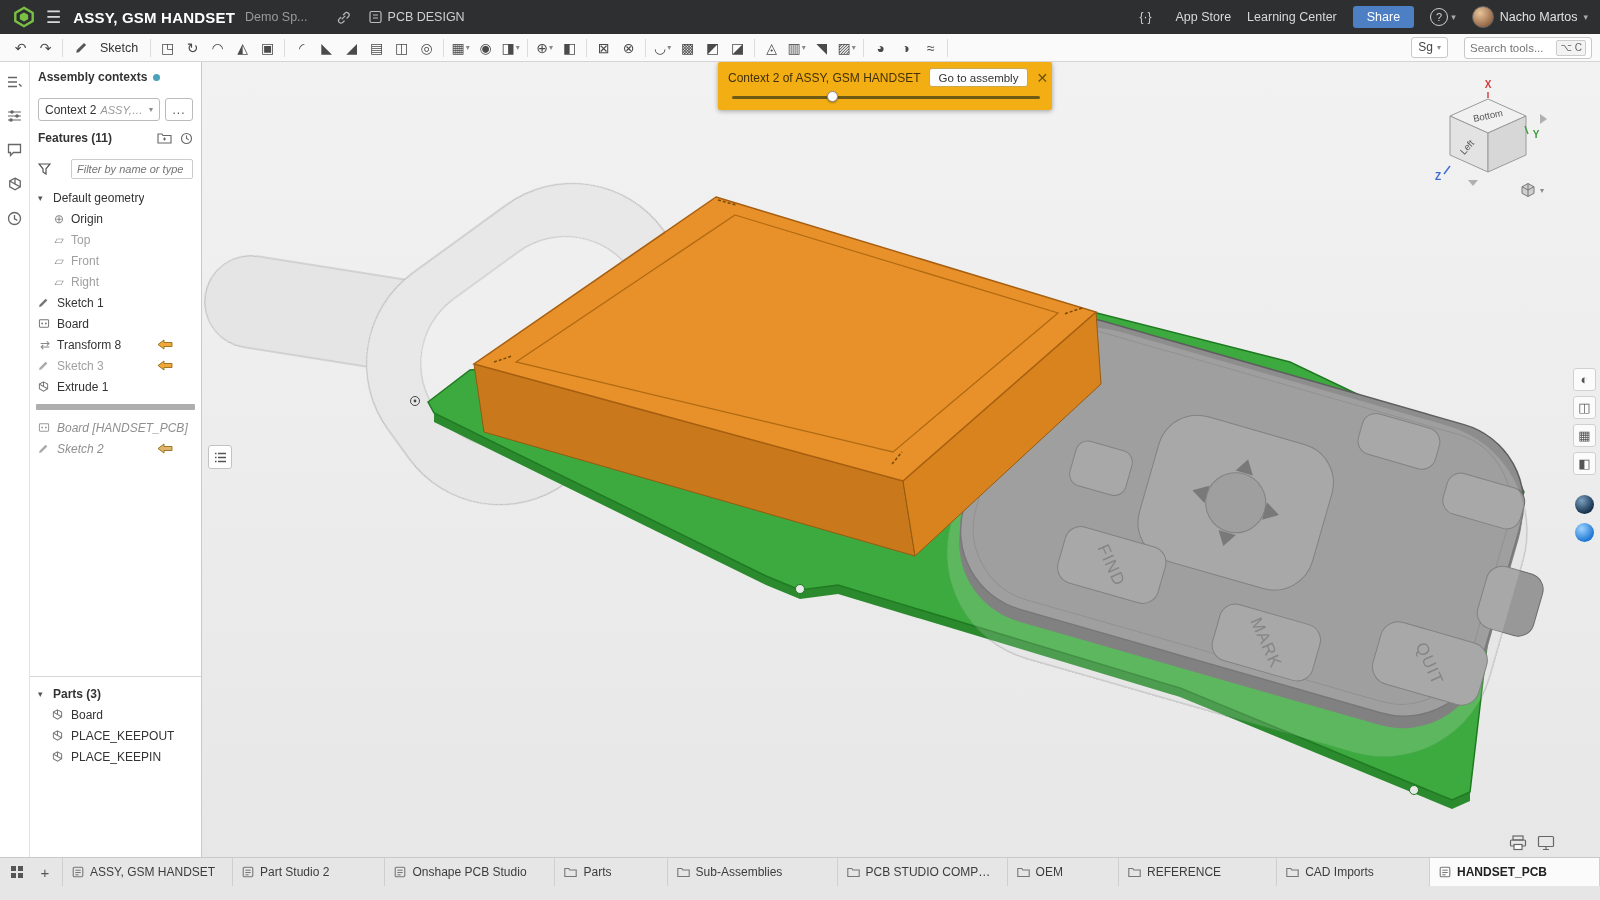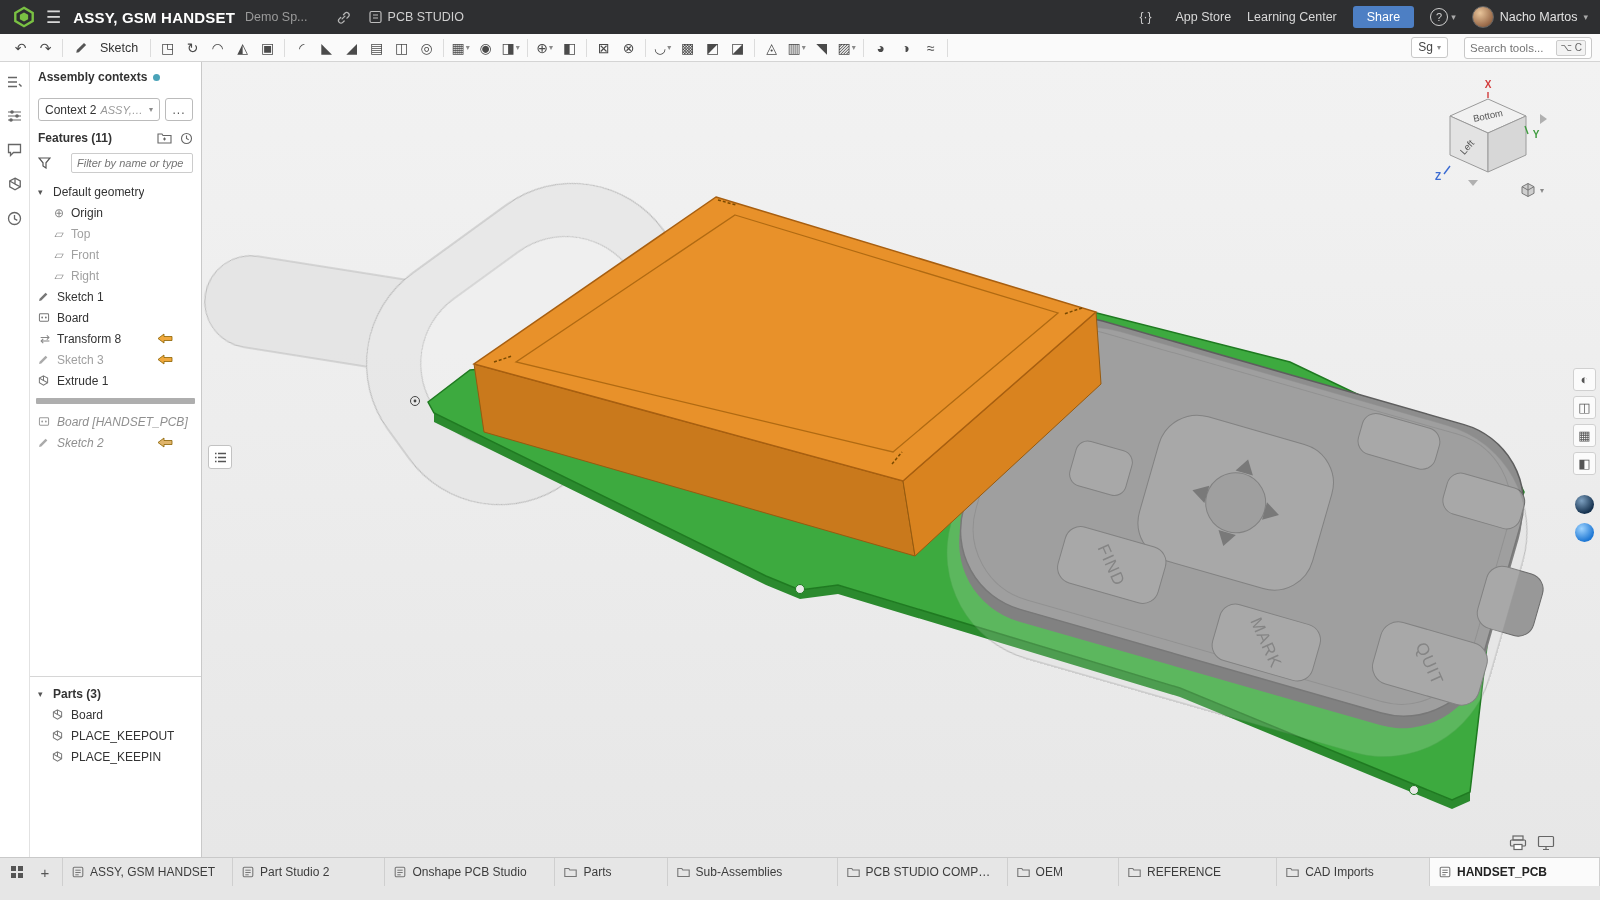--- a/index.html
+++ b/index.html
@@ -40,21 +40,21 @@
 .strip-ic{width:20px;height:20px;display:flex;align-items:center;justify-content:center;color:#666;cursor:pointer}
 
 .left-panel{width:172px;background:#fff;border-right:1px solid #c9c9c9;position:relative;flex:none;font-size:12px}
 .lp-pad{padding:8px 8px 0 8px}
 .sec-title{font-size:12px;font-weight:bold;color:#333;display:flex;align-items:center;gap:6px;margin-bottom:14px}
 .dot{width:7px;height:7px;border-radius:50%;background:#4aa3b8;display:inline-block}
 .ctx-row{display:flex;align-items:flex-start;gap:5px;margin-bottom:10px}
 .ctx-select{flex:1;display:flex;align-items:center;gap:4px;border:1px solid #bbb;border-radius:3px;height:23px;padding:0 6px;background:#fff;cursor:pointer;overflow:hidden;white-space:nowrap}
 .ctx-hint{color:#999;font-style:italic;font-size:11px;overflow:hidden;text-overflow:ellipsis}
 .more-btn{width:28px;height:23px;border:1px solid #bbb;border-radius:3px;background:#fff;display:flex;align-items:center;justify-content:center;color:#555;cursor:pointer;letter-spacing:1px}
-.feat-title{display:flex;align-items:center;margin-bottom:8px}
+.feat-title{display:flex;align-items:center;margin-bottom:14px}
 .feat-title .ft-label{font-weight:bold;color:#333}
 .ft-icons{margin-left:auto;display:flex;gap:8px}
 .filter-row{display:flex;align-items:center;gap:20px;margin-bottom:8px}
 .filter-row input{flex:1;min-width:0;border:1px solid #ccc;border-radius:2px;height:20px;padding:0 5px;font-size:11px;font-style:italic;color:#666;font-family:"Liberation Sans",sans-serif;outline:none}
 .trow{display:flex;align-items:center;gap:5px;height:21px;padding:0 4px 0 8px;cursor:pointer;white-space:nowrap}
 .trow .tcar{font-size:9px;color:#555;width:10px;flex:none}
 .lvl1{padding-left:22px}
 .tlabel{overflow:hidden;text-overflow:ellipsis;color:#333}
 .dim .tlabel{color:#a0a0a0}
 .ital .tlabel{font-style:italic;color:#8f8f8f}
@@ -115,21 +115,21 @@
   <span class="hicon">
     <svg width="15" height="15" viewBox="0 0 16 16">
         <path d="M6.5 9.5 L9.5 6.5 M5 8 L3.5 9.5 a2.6 2.6 0 0 0 3.7 3.7 L8.7 11.7 M8 5 L9.5 3.5 a2.6 2.6 0 0 1 3.7 3.7 L11.7 8.7" fill="none" stroke="#b5b5b5" stroke-width="1.4" stroke-linecap="round"></path>
       </svg>
   </span>
   <span class="ws-tab">
     <svg width="13" height="14" viewBox="0 0 13 14">
         <rect x="1" y="1.5" width="11" height="11" rx="1.5" fill="none" stroke="#bdbdbd" stroke-width="1.2"></rect>
         <path d="M4 5h5M4 8h5" stroke="#bdbdbd" stroke-width="1.1"></path>
       </svg>
-    <span>PCB STUDIO</span>
+    <span>PCB DESIGN</span>
   </span>
   <div class="hright">
     <span class="hicon" style="font-size:12px;color:#cfcfcf">{·}</span>
     <span class="hlink">App Store</span>
     <span class="hlink">Learning Center</span>
     <button class="share-btn">Share</button>
     <span class="help-cluster">
       <span class="qmark">?</span>
       <span class="caret">▾</span>
     </span>
@@ -473,20 +473,31 @@
         <path d="M533,153 L856,251 L691,390 L314,300 Z" fill="none" stroke="#b06a12" stroke-width="1.3"></path>
         <path d="M516,138 L534,143 M880,246 L862,252 M292,300 L310,294 M690,402 L700,390" stroke="#7a4a00" stroke-width="1.5" stroke-dasharray="3,2"></path>
       </g>
 
       <g>
         <circle cx="213" cy="339" r="4.5" fill="none" stroke="#444"></circle>
         <circle cx="213" cy="339" r="1.4" fill="#444"></circle>
       </g>
     </svg>
 
+    <div class="banner">
+      <div class="banner-row">
+        <span class="banner-text">Context 2 of ASSY, GSM HANDSET</span>
+        <button class="banner-btn">Go to assembly</button>
+        <span class="banner-x">✕</span>
+      </div>
+      <div class="slider">
+        <div class="track"></div>
+        <div class="thumb"></div>
+      </div>
+    </div>
 
     <svg class="viewcube" viewBox="0 0 120 110">
       <polygon points="22,40 60,23 98,40 60,57" fill="#f1f1f1" stroke="#9a9a9a"></polygon>
       <polygon points="22,40 60,57 60,96 22,79" fill="#e3e3e3" stroke="#9a9a9a"></polygon>
       <polygon points="60,57 98,40 98,79 60,96" fill="#d7d7d7" stroke="#9a9a9a"></polygon>
       <text x="60" y="43" font-size="9.5" fill="#555" text-anchor="middle" transform="rotate(-12 60 40)" font-family="Liberation Sans, sans-serif">Bottom</text>
       <text x="40" y="74" font-size="9.5" fill="#555" text-anchor="middle" transform="rotate(-48 40 72)" font-family="Liberation Sans, sans-serif">Left</text>
       <text x="60" y="12" font-size="10" fill="#d23b3b" text-anchor="middle" font-weight="bold" font-family="Liberation Sans, sans-serif">X</text>
       <text x="108" y="62" font-size="10" fill="#3f9c3f" text-anchor="middle" font-weight="bold" font-family="Liberation Sans, sans-serif">Y</text>
       <text x="10" y="104" font-size="10" fill="#3b6bd2" text-anchor="middle" font-weight="bold" font-family="Liberation Sans, sans-serif">Z</text>

